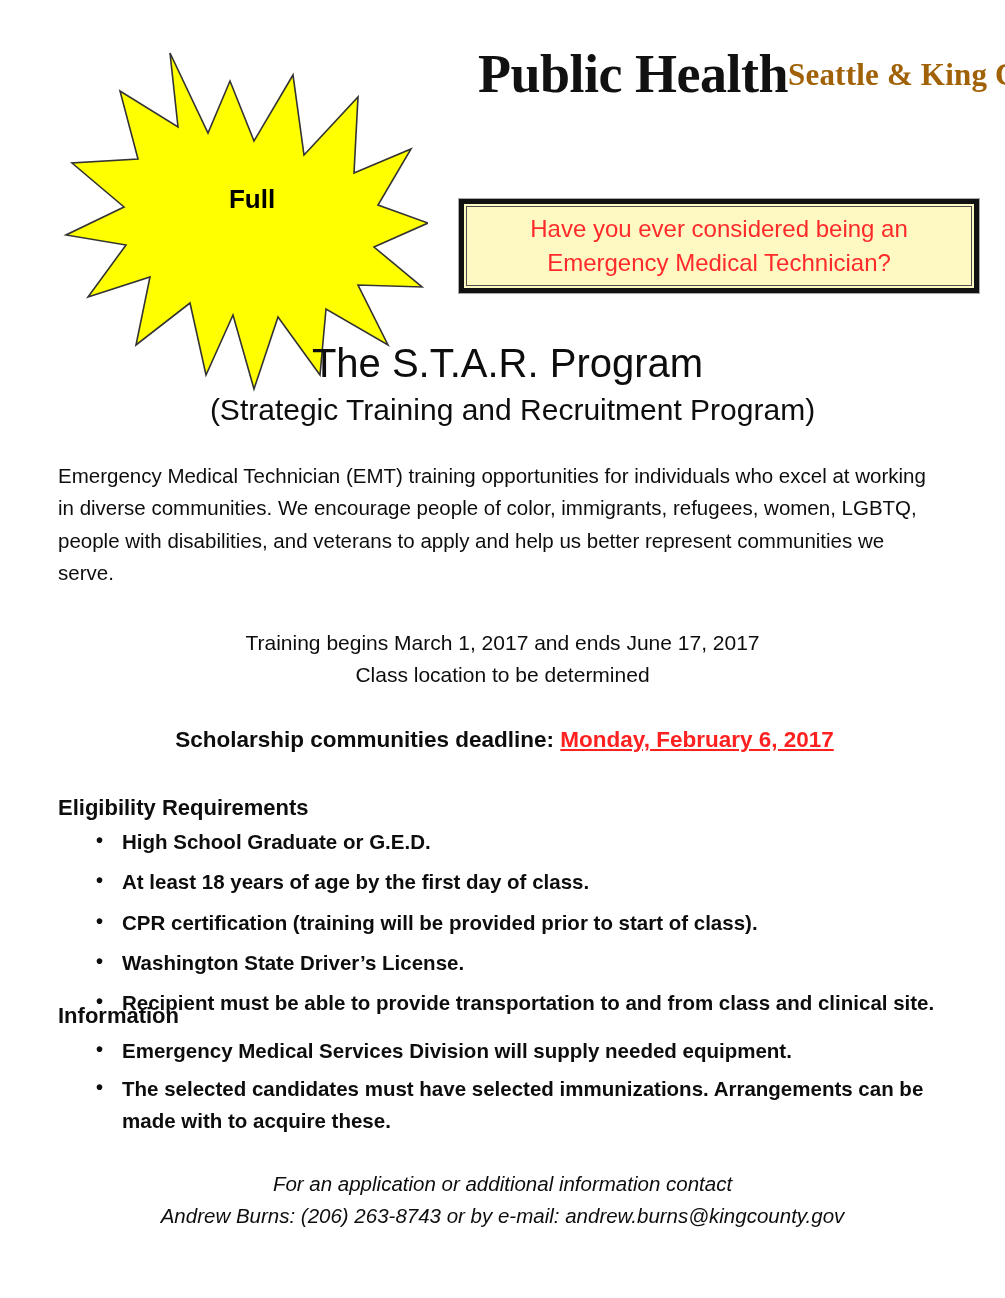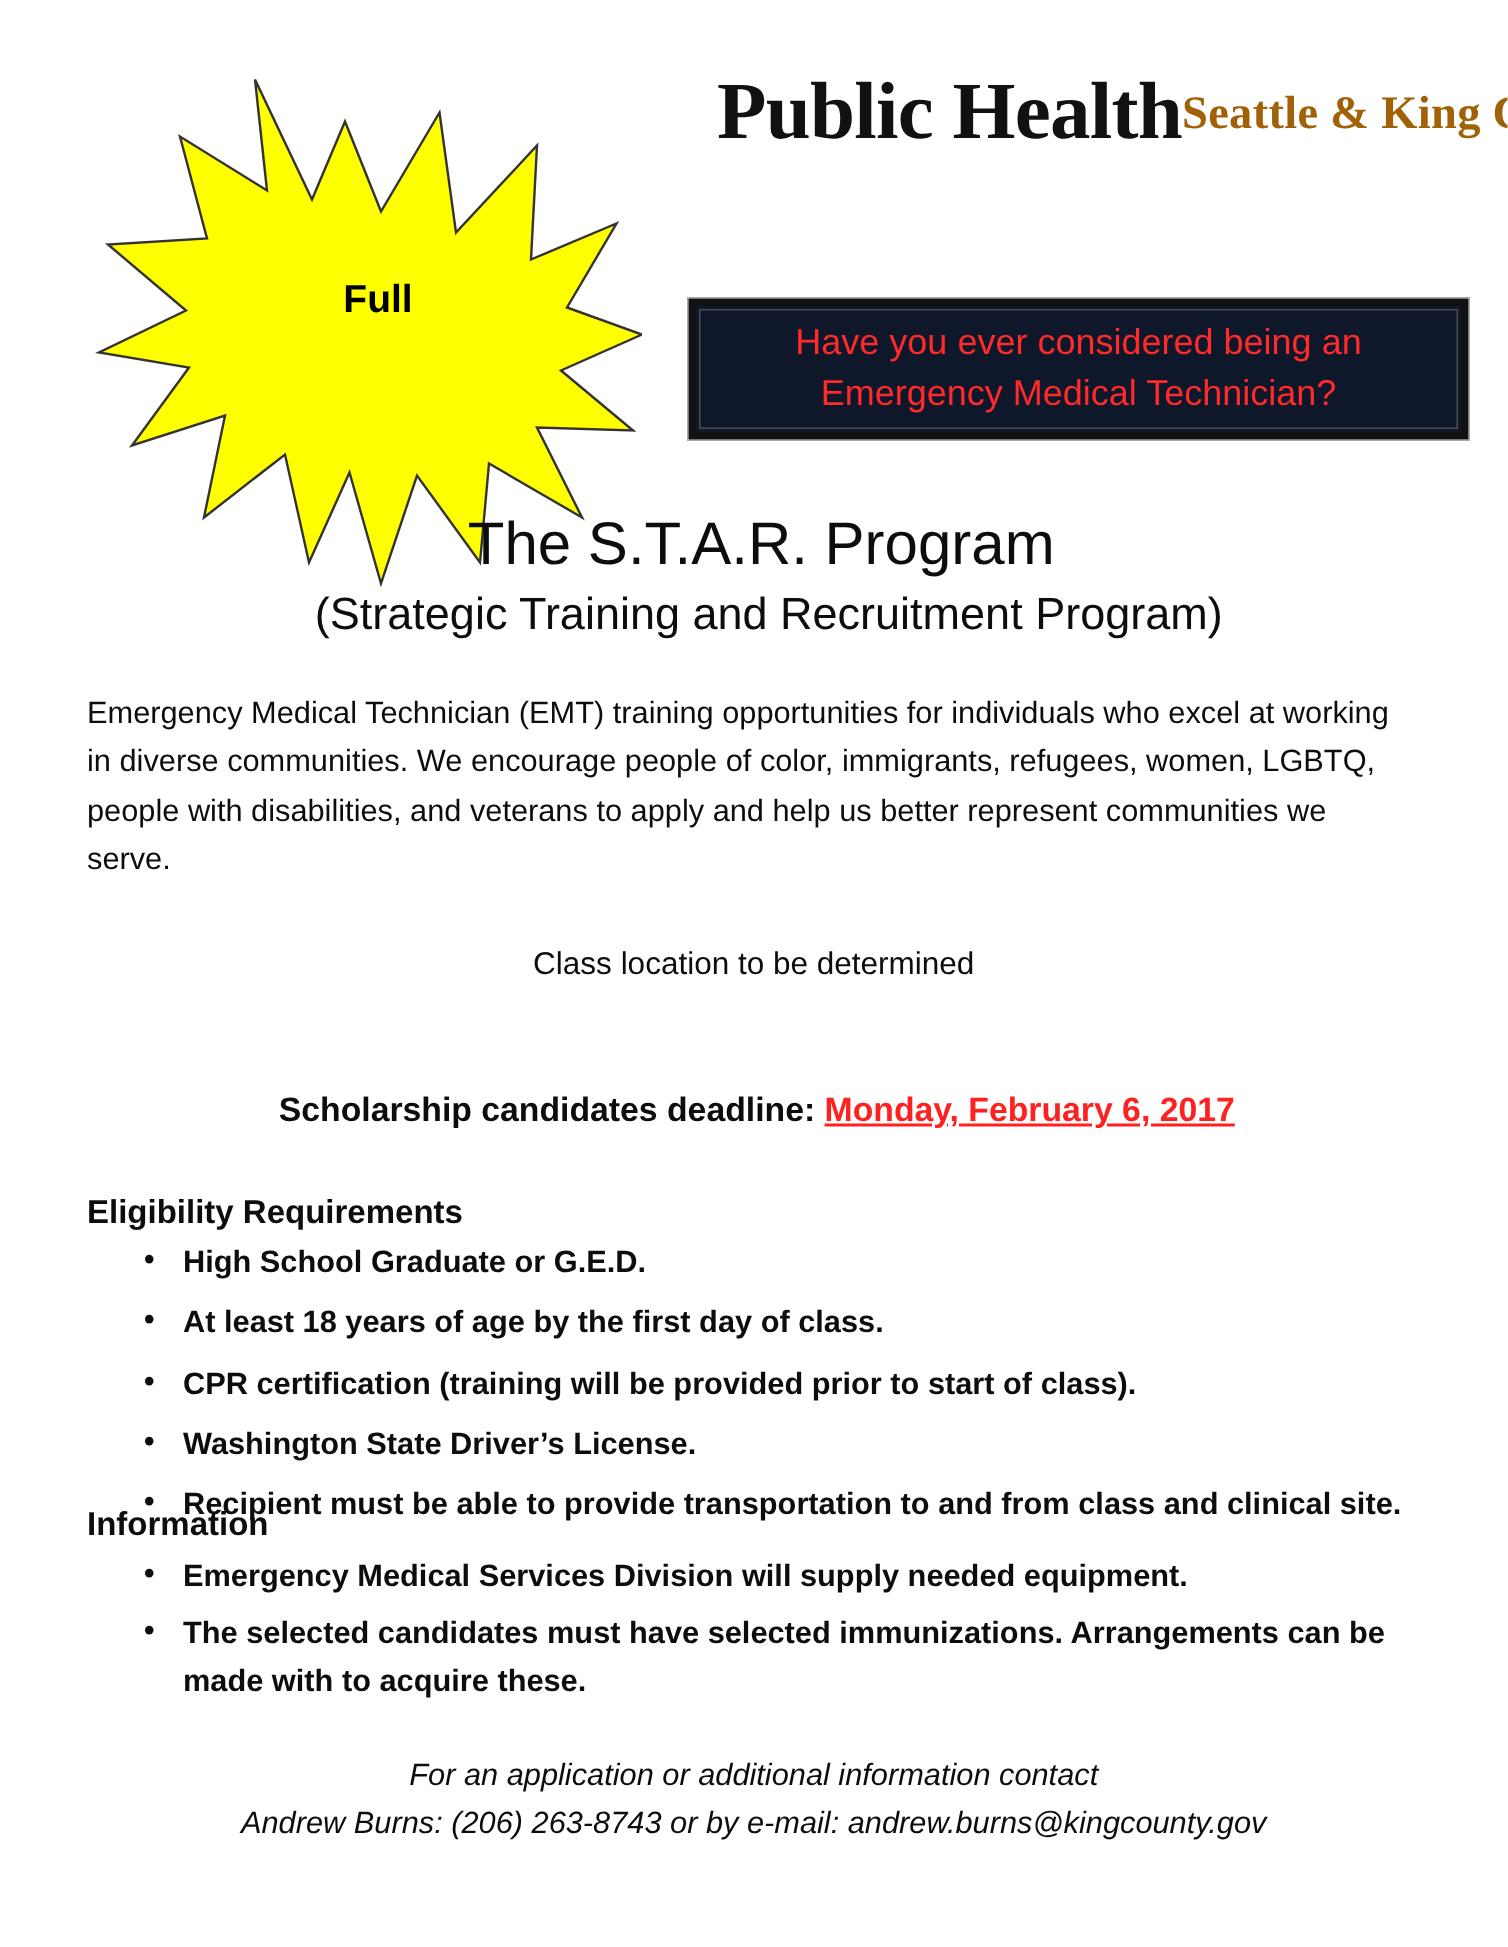--- a/index.html
+++ b/index.html
@@ -94,21 +94,21 @@
   }
 
   
   .callout {
     position: absolute;
     left: 459px;
     top: 199px;
     width: 520px;
     height: 94px;
     box-sizing: border-box;
-    background: #0f172a;
+    background: #fef9c3;
     border: 5px solid #111111;
     outline: 1px solid #a8a8a8;
     display: flex;
     align-items: center;
     justify-content: center;
   }
   .callout-inner {
     border: 1px solid #4d4d4d;
     position: absolute;
     left: 2px; top: 2px; right: 2px; bottom: 2px;
@@ -289,25 +289,26 @@
     <div>Emergency Medical Technician?</div>
   </div>
 </div>
 
 <div class="main-title">The S.T.A.R. Program</div>
 <div class="sub-title">(Strategic Training and Recruitment Program)</div>
 
 <div class="intro">Emergency Medical Technician (EMT) training opportunities for individuals who excel at working in diverse communities. We encourage people of color, immigrants, refugees, women, LGBTQ, people with disabilities, and veterans to apply and help us better represent communities we serve.</div>
 
 <div class="schedule">
+  <div>Training begins March 1, 2017 and ends June 17, 2017</div>
   <div>Class location to be determined</div>
 </div>
 
 <div class="deadline">
-  <span>Scholarship candidates deadline: </span><span class="deadline-date">Monday, February 6, 2017</span>
+  <span>Scholarship communities deadline: </span><span class="deadline-date">Monday, February 6, 2017</span>
 </div>
 
 <div class="section-head" id="eligibility-head">Eligibility Requirements</div>
 <ul class="bullets" id="eligibility-list">
   <li>High School Graduate or G.E.D.</li>
   <li>At least 18 years of age by the first day of class.</li>
   <li>CPR certification (training will be provided prior to start of class).</li>
   <li>Washington State Driver’s License.</li>
   <li>Recipient must be able to provide transportation to and from class and clinical site.</li>
 </ul>

